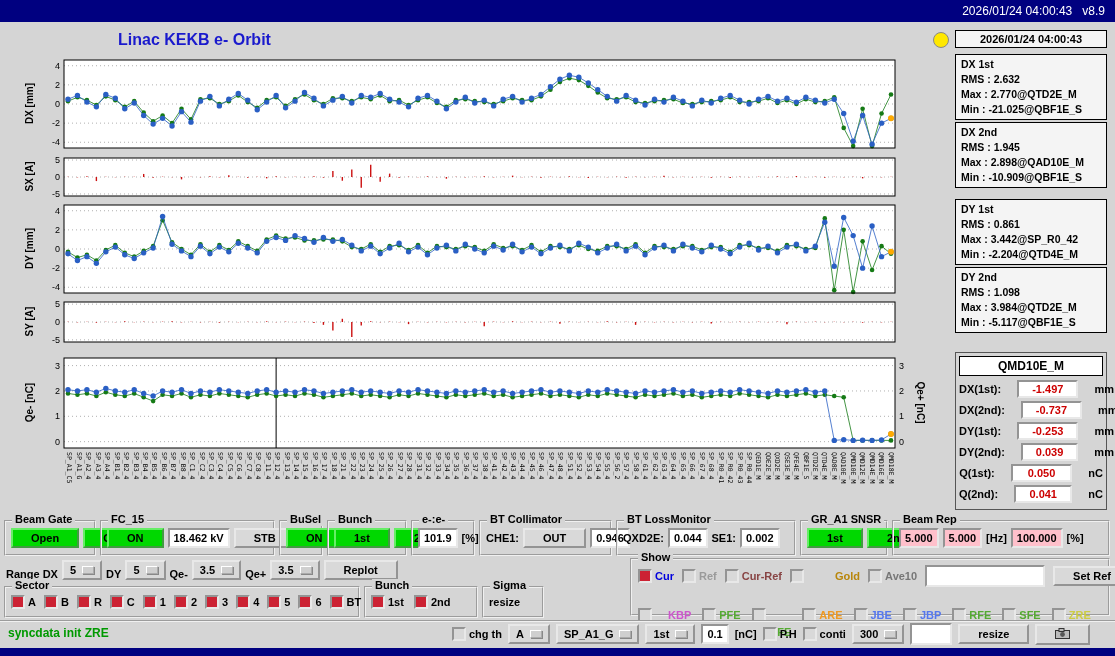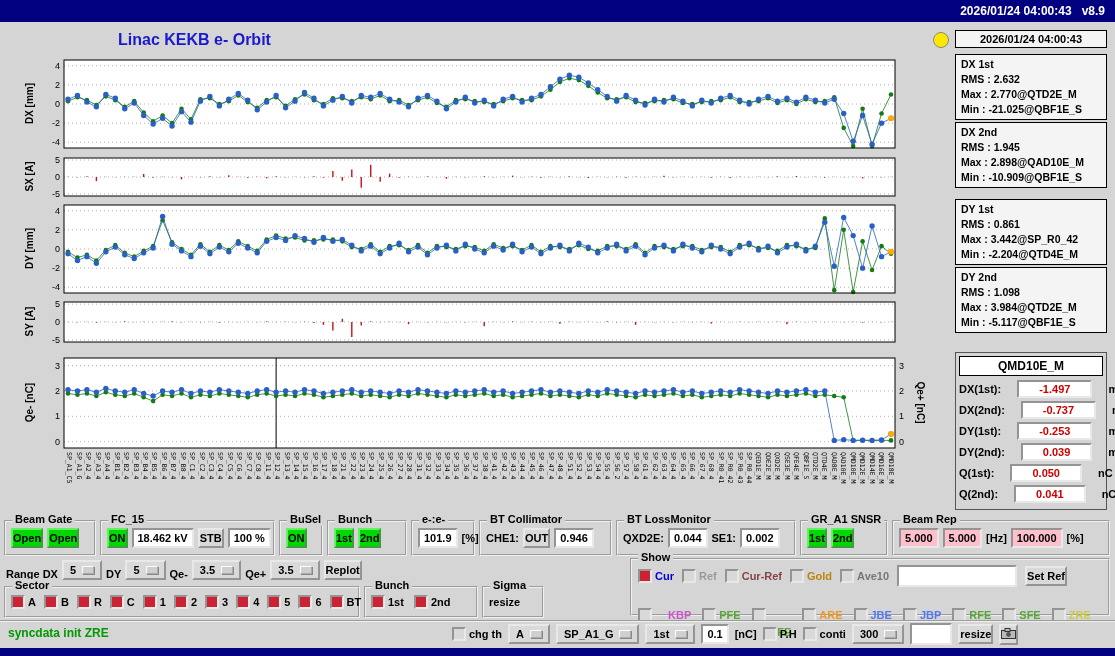--- a/index.html
+++ b/index.html
@@ -1,39 +1,39 @@
 <!DOCTYPE html>
 <html><head>
 <meta charset="utf-8">
 <style>
   html,body{margin:0;padding:0;background:#bbb;font-family:"Liberation Sans",sans-serif;}
   .screen{position:relative;width:1115px;height:656px;background:#d5d5d5;overflow:hidden;}
   .topbar{position:absolute;top:0;left:0;right:0;height:22px;background:#000080;}
-  .topbar .tb-text{position:absolute;right:10px;top:4px;color:#fff;font-size:12px;font-weight:bold;white-space:pre;text-align:right;}
+  .topbar .tb-text{position:absolute;right:10px;top:4px;color:#fff;font-size:12px;font-weight:normal;white-space:pre;text-align:right;}
   .botbar{position:absolute;left:0;right:0;top:648px;height:8px;background:#000080;}
   .page-title{position:absolute;left:118px;top:31px;font-size:16px;font-weight:bold;color:#1a1acd;}
   .status-lamp{position:absolute;left:933px;top:32px;width:14px;height:14px;border-radius:50%;background:#ffe800;border:1px solid #888;}
   .ts-box{position:absolute;left:955px;top:30px;width:152px;background:#f4f4f4;border:1px solid #000;font-size:11px;font-weight:bold;text-align:center;padding:2px 0;box-sizing:border-box;}
   .statbox{position:absolute;left:955px;width:152px;background:#f4f4f4;border:1px solid #000;font-size:10.5px;font-weight:bold;line-height:15px;padding:2px 5px;box-sizing:border-box;white-space:nowrap;}
   .qmd{position:absolute;left:955px;top:352px;width:152px;border:1px solid #555;background:#d5d5d5;padding:3px;box-sizing:border-box;}
   .qmd-title{border:1px solid #000;background:#fff;font-size:12px;font-weight:bold;text-align:center;padding:2px 0;margin-bottom:4px;}
   .qmd-row{display:flex;align-items:center;gap:16px;margin:3px 0;font-size:11px;font-weight:bold;}
   .qmd-row .ql{width:52px;text-align:right;}
-  .qmd-row .qv{width:46px;border:2px inset #e8e8e8;background:#fff;color:#cc0000;text-align:center;padding:1px 20px;}
+  .qmd-row .qv{width:46px;border:2px inset #e8e8e8;background:#fff;color:#cc0000;text-align:center;padding:1px 13px;}
   .qmd-row .qu{width:20px;}
   .chart{position:absolute;left:38px;}
   svg text{font-family:"Liberation Sans",sans-serif;}
   .ylab{position:absolute;left:-6px;width:70px;text-align:center;transform:rotate(-90deg);font-size:10px;font-weight:bold;}
   .ylab-r{position:absolute;left:885px;width:70px;text-align:center;transform:rotate(90deg);font-size:10px;font-weight:bold;}
   .xlabels{position:absolute;left:64px;top:452px;width:831px;height:58px;display:flex;overflow:hidden;}
   .xlab{flex:1;writing-mode:vertical-rl;font-family:"DejaVu Sans Mono",monospace;font-size:6.5px;line-height:9px;color:#000;overflow:hidden;}
   .grp{position:absolute;border:2px groove #f0f0f0;box-sizing:border-box;}
   .grp-label{position:absolute;top:-9px;left:6px;background:#d5d5d5;padding:0 3px;font-size:11px;font-weight:bold;line-height:13px;white-space:nowrap;}
   .row{display:flex;align-items:center;gap:4px;padding:3px 5px;height:100%;box-sizing:border-box;}
-  .btn{border:2px outset #e8e8e8;background:#d9d9d9;font-size:11px;font-weight:bold;padding:2px 0;white-space:nowrap;}
+  .btn{border:2px outset #e8e8e8;background:#d9d9d9;font-size:11px;font-weight:bold;padding:2px 18px;white-space:nowrap;}
   .btn.green{background:#00d800;border:2px outset #66ee66;}
   .val{border:2px inset #e8e8e8;background:#fff;font-size:11px;font-weight:bold;padding:2px 4px;white-space:nowrap;}
   .val.pink{background:#ffc0cb;}
   .lbl{font-size:11px;font-weight:bold;white-space:nowrap;}
   .dd{display:inline-flex;align-items:center;gap:6px;border:2px outset #e8e8e8;background:#d9d9d9;font-size:11px;font-weight:bold;padding:2px 6px;white-space:nowrap;}
   .dd .ind{width:10px;height:6px;border:1px outset #fff;background:#cfcfcf;box-shadow:1px 1px 0 #888;}
   .cbi{display:inline-flex;align-items:center;gap:3px;font-size:11px;font-weight:bold;white-space:nowrap;}
   .cb{width:10px;height:10px;border:2px inset #e8e8e8;background:#d9d9d9;flex:none;}
   .cb.on{background:#cc2233;}
   .inp{border:2px inset #e8e8e8;background:#fff;height:16px;font-size:11px;box-sizing:content-box;}
@@ -1169,21 +1169,21 @@
         <span class="cbi">
             <span class="cb"></span>
             <span style="color: rgb(154, 154, 154);">Ref</span>
           </span>
         <span class="cbi">
             <span class="cb"></span>
             <span style="color: rgb(136, 68, 68);">Cur-Ref</span>
           </span>
         <span class="cbi">
             <span class="cb"></span>
-            <span style="color: rgb(184, 134, 11);">Gold</span>
+            <span style="color: rgb(184, 134, 11); margin-left: 28px;">Gold</span>
           </span>
         <span class="cbi">
             <span class="cb"></span>
             <span style="color: rgb(119, 119, 119);">Ave10</span>
           </span>
         <input class="inp" style="width: 112px;" value="">
         <button class="btn">Set Ref</button>
       </div>
       <div style="display:flex;align-items:center;gap:11px">
         <span class="cbi">

